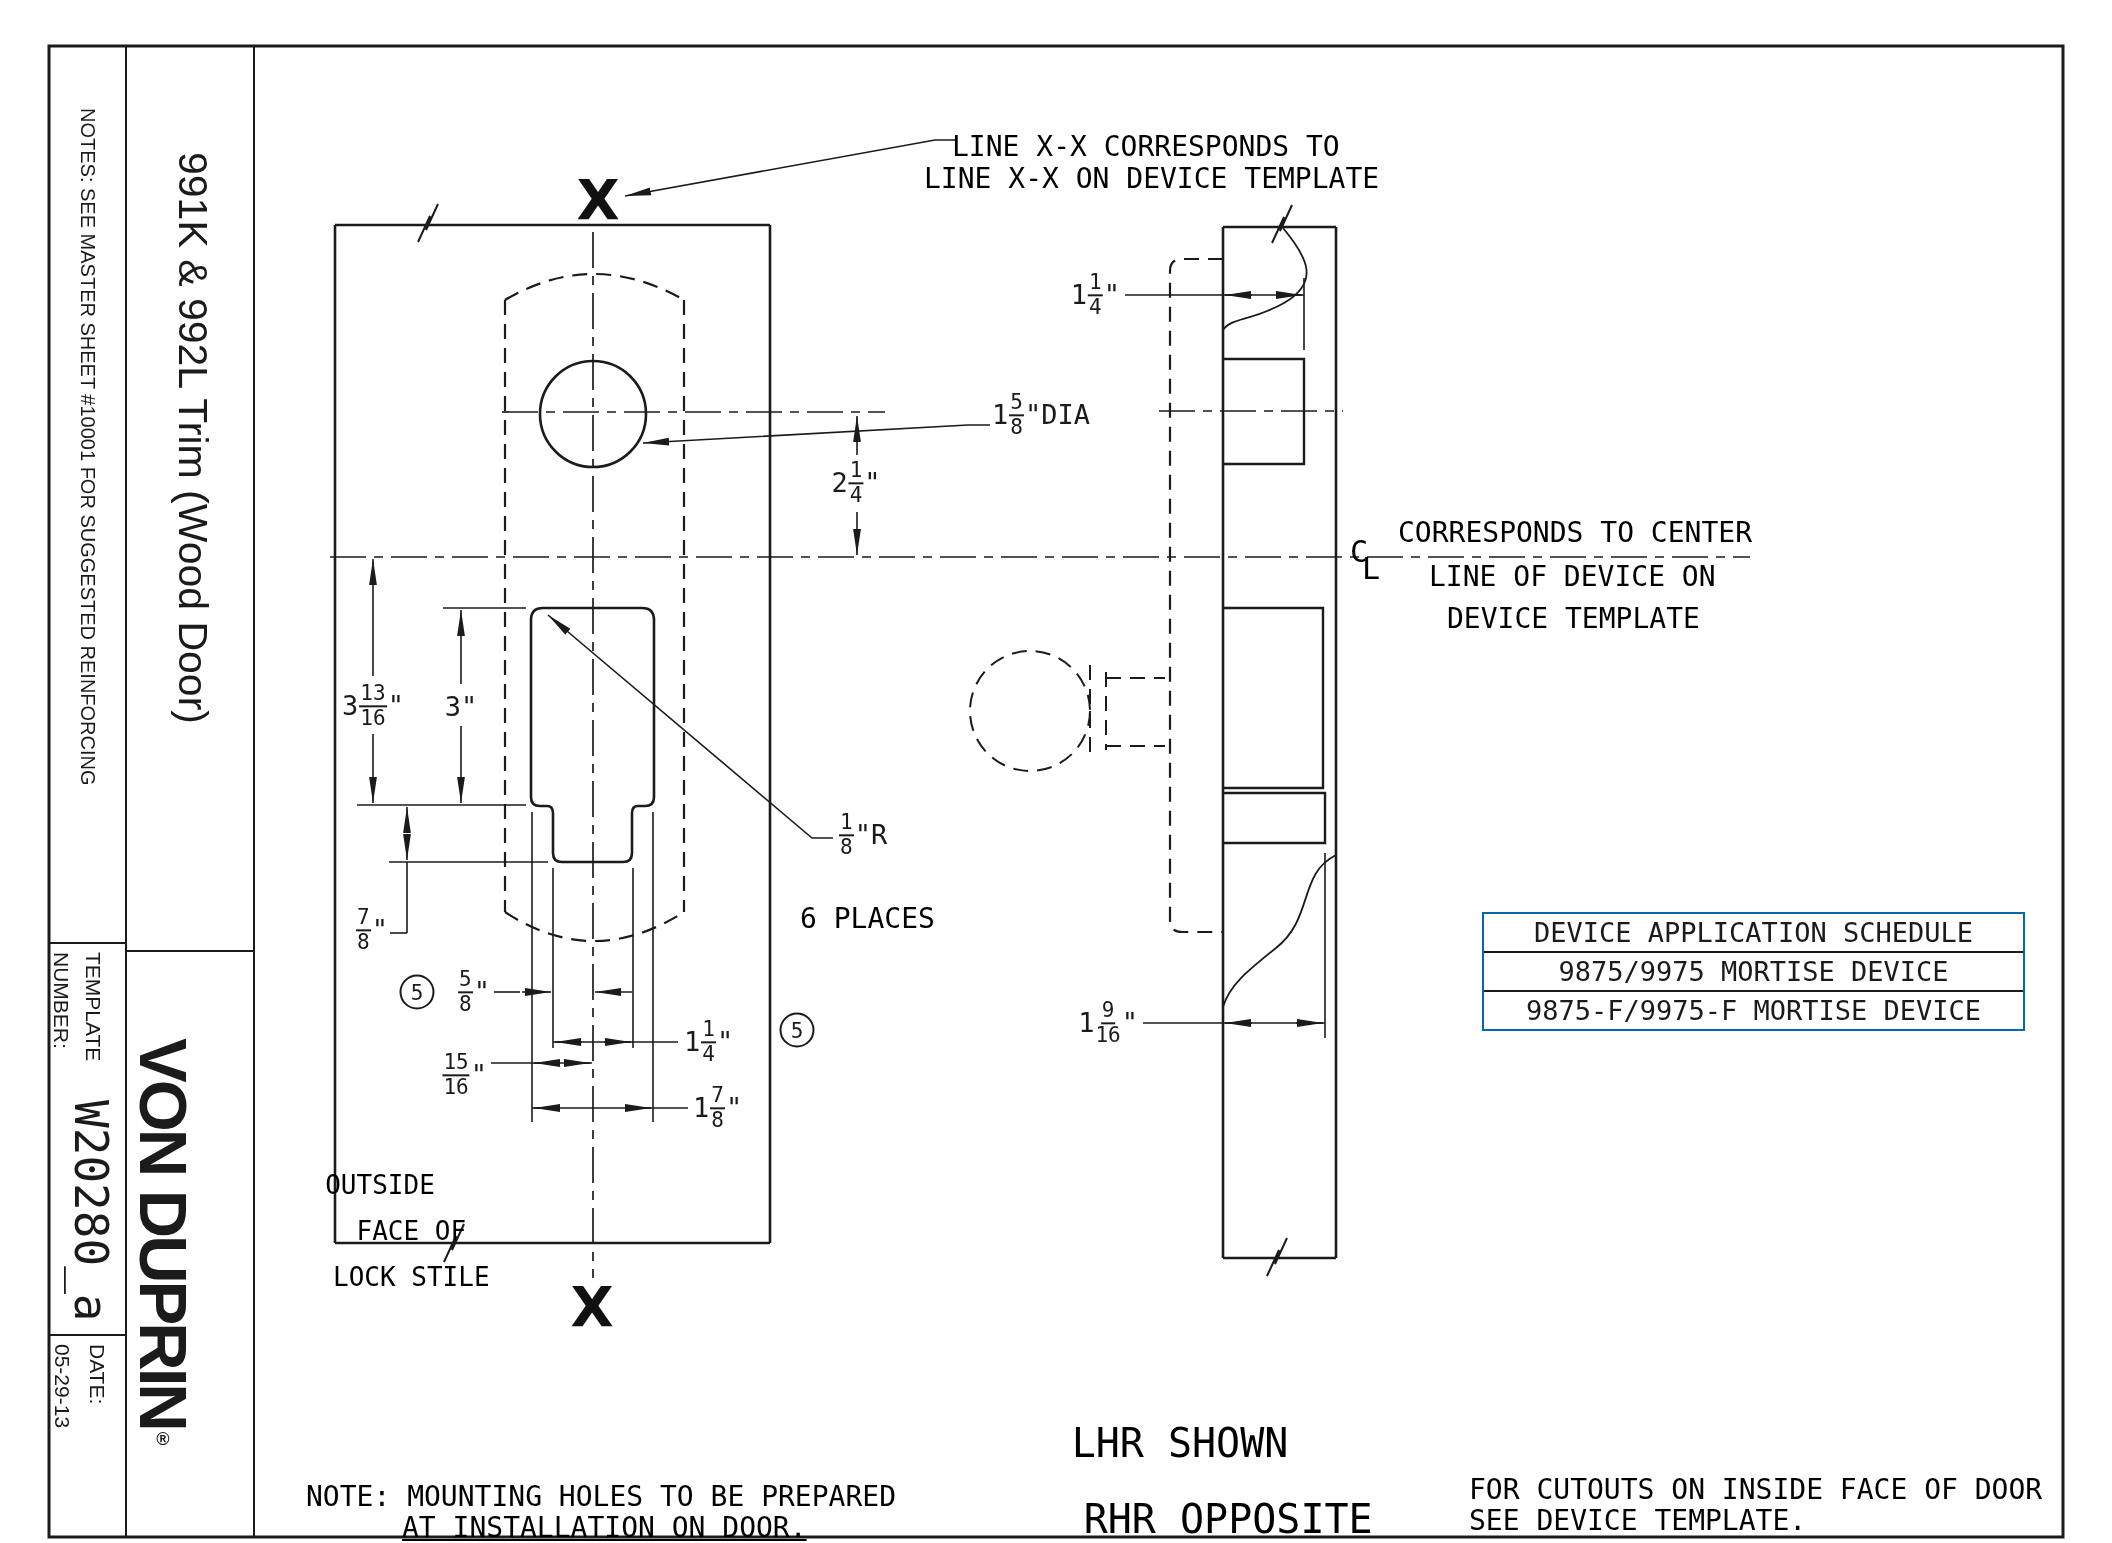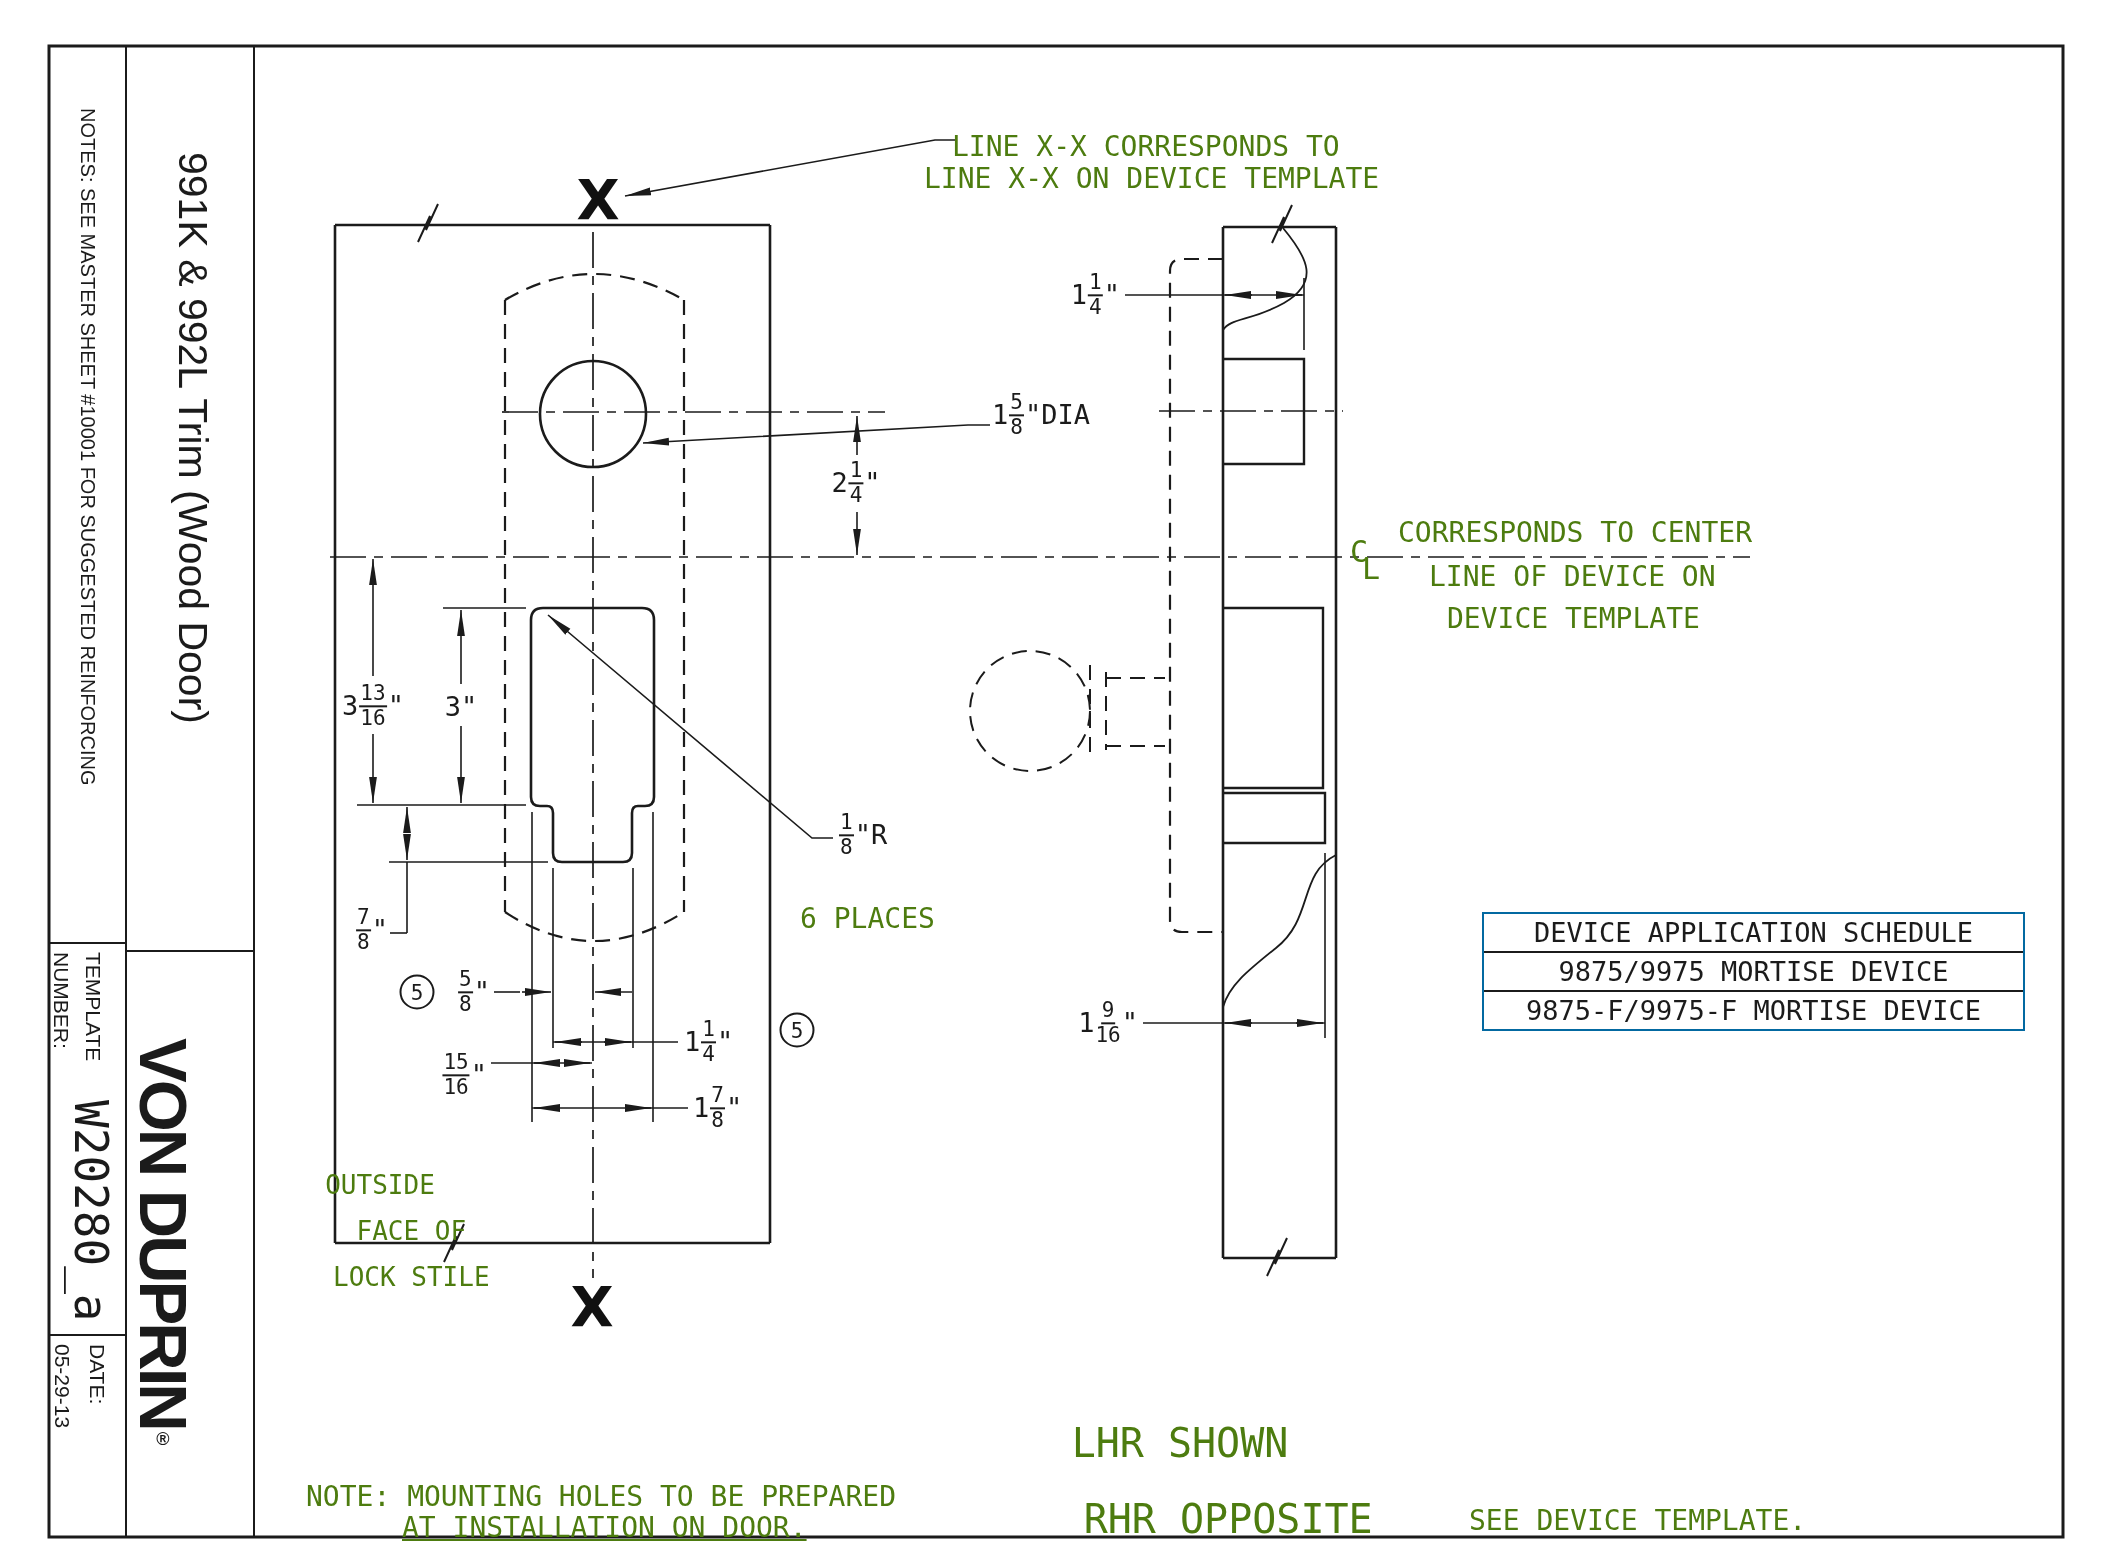--- a/index.html
+++ b/index.html
@@ -1,19 +1,19 @@
 <!DOCTYPE html>
 <html><head>
 <meta charset="utf-8">
 <style>
   html,body{margin:0;padding:0;background:#fff;}
   .sheet{position:relative;width:2112px;height:1543px;background:#fff;overflow:hidden;
          font-family:"DejaVu Sans Mono",monospace;color:#1b1b1b;}
   svg{position:absolute;left:0;top:0;}
-  .t{position:absolute;white-space:pre;font-family:"DejaVu Sans Mono",monospace;color:#4d7c0f;}
+  .t{position:absolute;white-space:pre;font-family:"DejaVu Sans Mono",monospace;color:#000000;}
   .cad28{font-size:28px;line-height:30px;}
   .cad26{font-size:26px;line-height:23px;}
   .cad40{font-size:40px;line-height:38px;}
   .vtext{position:absolute;writing-mode:vertical-rl;white-space:pre;color:#1b1b1b;}
   .sans{font-family:"Liberation Sans","DejaVu Sans",sans-serif;}
   
   .dim{position:absolute;display:flex;align-items:center;font-size:27px;line-height:1;
        font-family:"DejaVu Sans Mono",monospace;color:#1b1b1b;}
   .dim .whole{font-size:27px;}
   .frac{display:inline-flex;flex-direction:column;align-items:center;font-size:21px;line-height:1.08;margin:0 1px;}
@@ -206,20 +206,21 @@
     <span>LOCK STILE</span></div>
 
   <div class="t cad28" style="left:800px;top:904px;">6 PLACES</div>
 
   <div class="t cad28" style="left:306px;top:1482px;">NOTE: MOUNTING HOLES TO BE PREPARED</div>
 
   <div class="t cad40 ctr" style="left:1180px;top:1424px;"><span>LHR SHOWN</span><br>
     <span>RHR OPPOSITE</span></div>
   <div class="t cad28" style="left:402px;top:1513px;text-decoration:underline;">AT INSTALLATION ON DOOR.</div>
 
+  <div class="t cad28" style="left:1469px;top:1475px;">FOR CUTOUTS ON INSIDE FACE OF DOOR</div>
   <div class="t cad28" style="left:1469px;top:1506px;">SEE DEVICE TEMPLATE.</div>
 
   <div class="dim ml" style="left:992px;top:415px;">
     <span class="whole">1</span>
       <span class="frac">
         <span class="num">5</span>
         <span class="den">8</span>
       </span>
       <span>"DIA</span>
   </div>

